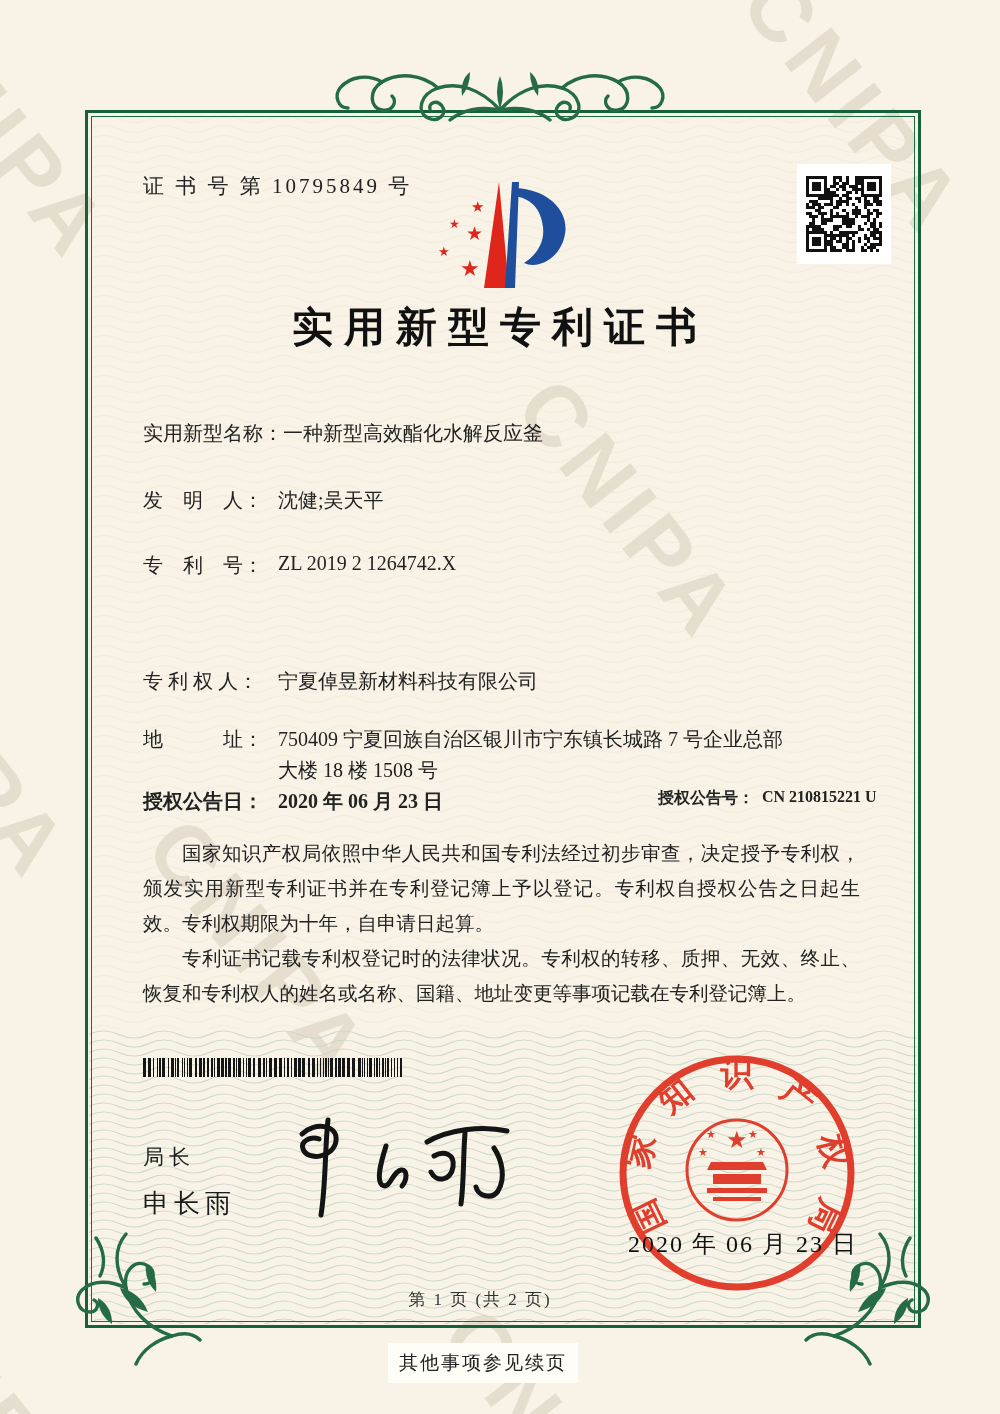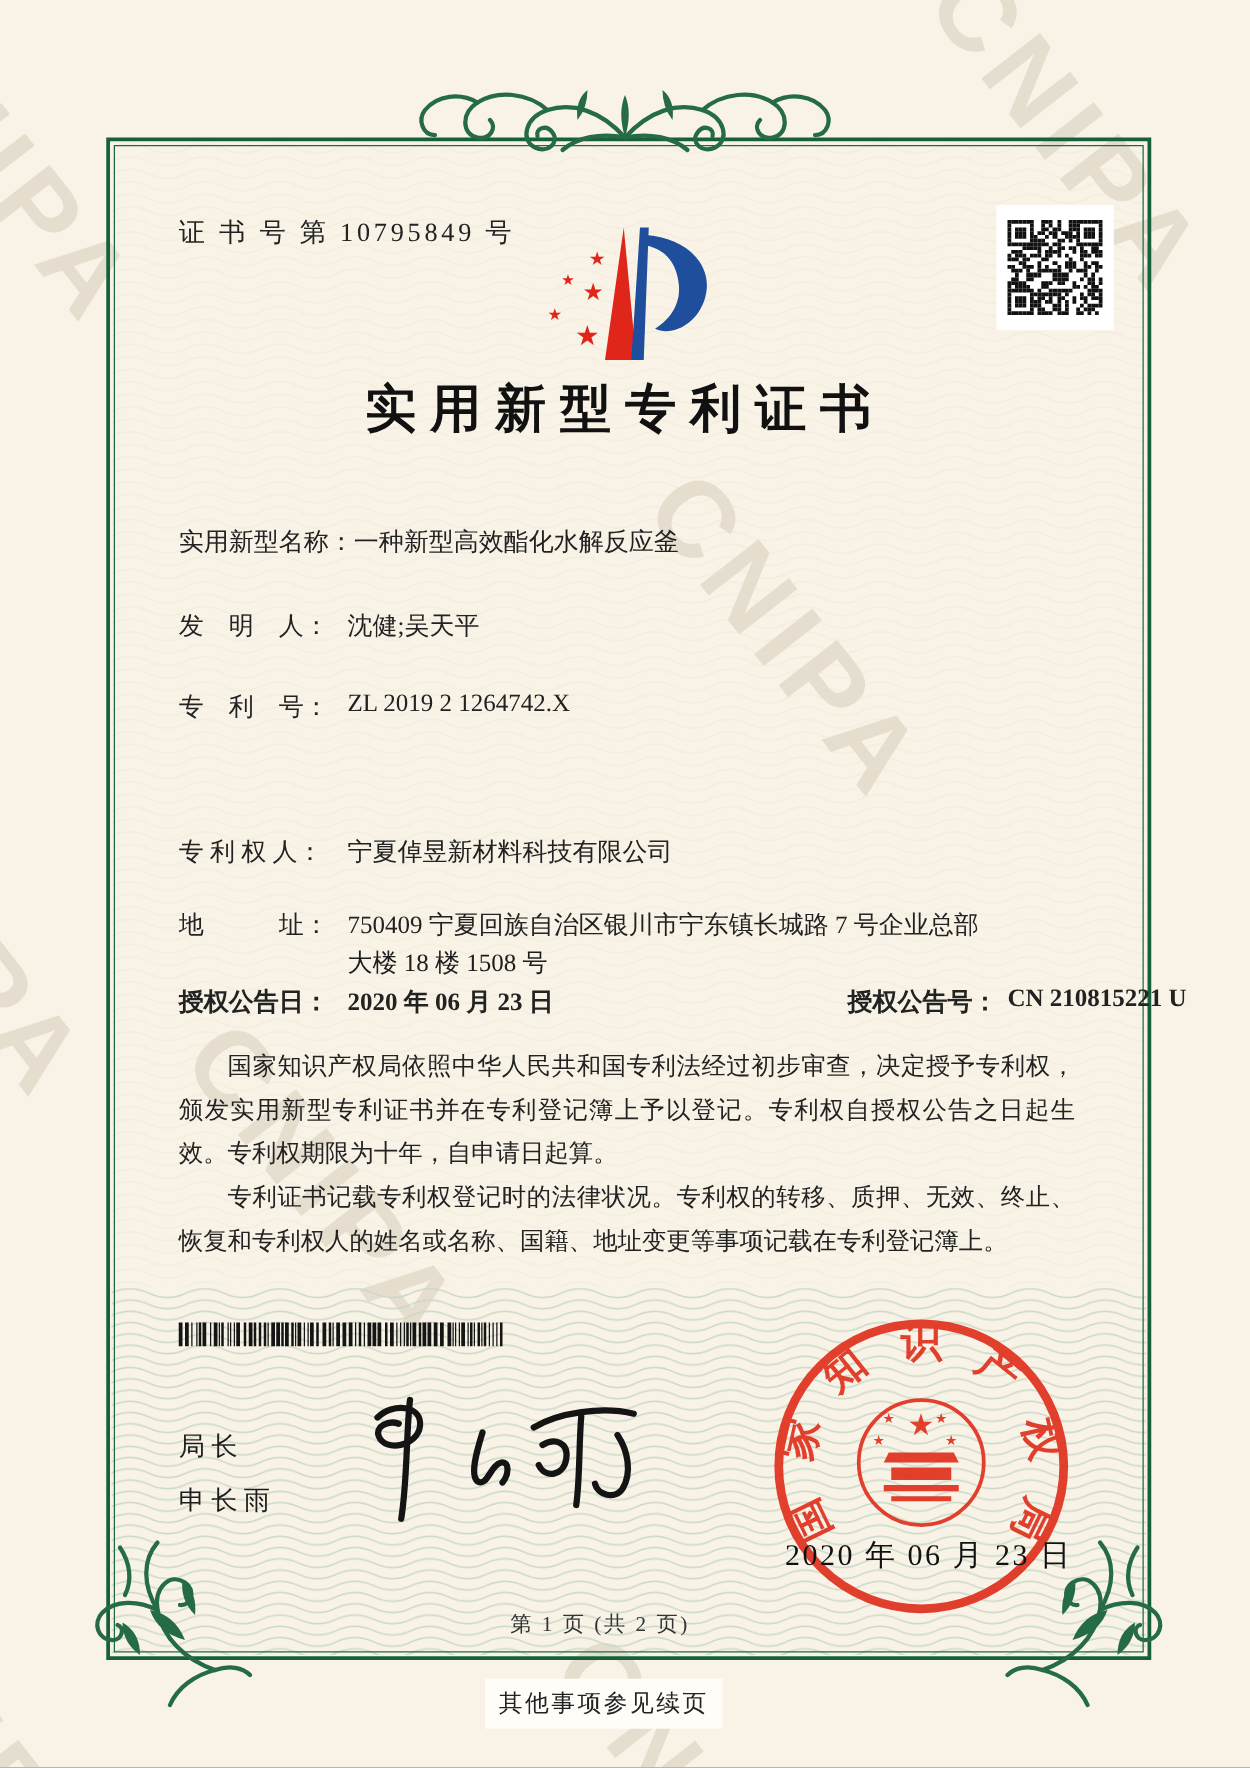--- a/index.html
+++ b/index.html
@@ -42,34 +42,34 @@
   .title {
     position:absolute; left:0; top:300px; width:100%;
     text-align:center; font-size:41px; font-weight:bold;
     letter-spacing:11px; color:#111;
   }
   
   .row { position:absolute; left:143px; font-size:20px; display:flex; color:#222; }
   .row .lbl { display:inline-block; min-width:135px; white-space:pre; }
   .row .val { white-space:pre; }
   .addr-line2 { position:absolute; left:278px; font-size:20px; }
-  .grant-no { position:absolute; left:515px; top:0; display:flex; font-size:20px;margin-left:20px; }
+  .grant-no { position:absolute; left:515px; top:0; display:flex; font-size:16px; }
   .grant-no .lbl { min-width:0; margin-right:8px; }
   
   .body-text {
     position:absolute; left:143px; top:836px; width:717px;
     font-size:19.5px; line-height:35px; text-align:justify; color:#222;
   }
   .body-text p { text-indent:2em; }
   
   .barcode { position:absolute; left:143px; top:1058px; height:19px; display:flex; }
   .barcode i { display:block; height:100%; }
   .barcode i.b { background:#151515; }
   .director-title { position:absolute; left:143px; top:1143px; font-size:21px; letter-spacing:5px; }
-  .director-name  { position:absolute; left:143px; top:1186px; font-size:21px; letter-spacing:5px; }
+  .director-name  { position:absolute; left:143px; top:1186px; font-size:26px; letter-spacing:5px; }
   .signature { position:absolute; left:262px; top:1110px; }
   .seal { position:absolute; left:614px; top:1050px; }
   .seal-date {
     position:absolute; left:628px; top:1228px; font-size:24px;
     letter-spacing:2px; color:#111; white-space:pre;
   }
   .page-info {
     position:absolute; left:0; top:1288px; width:960px; text-align:center;
     font-size:17px; color:#333; letter-spacing:2px;
   }

